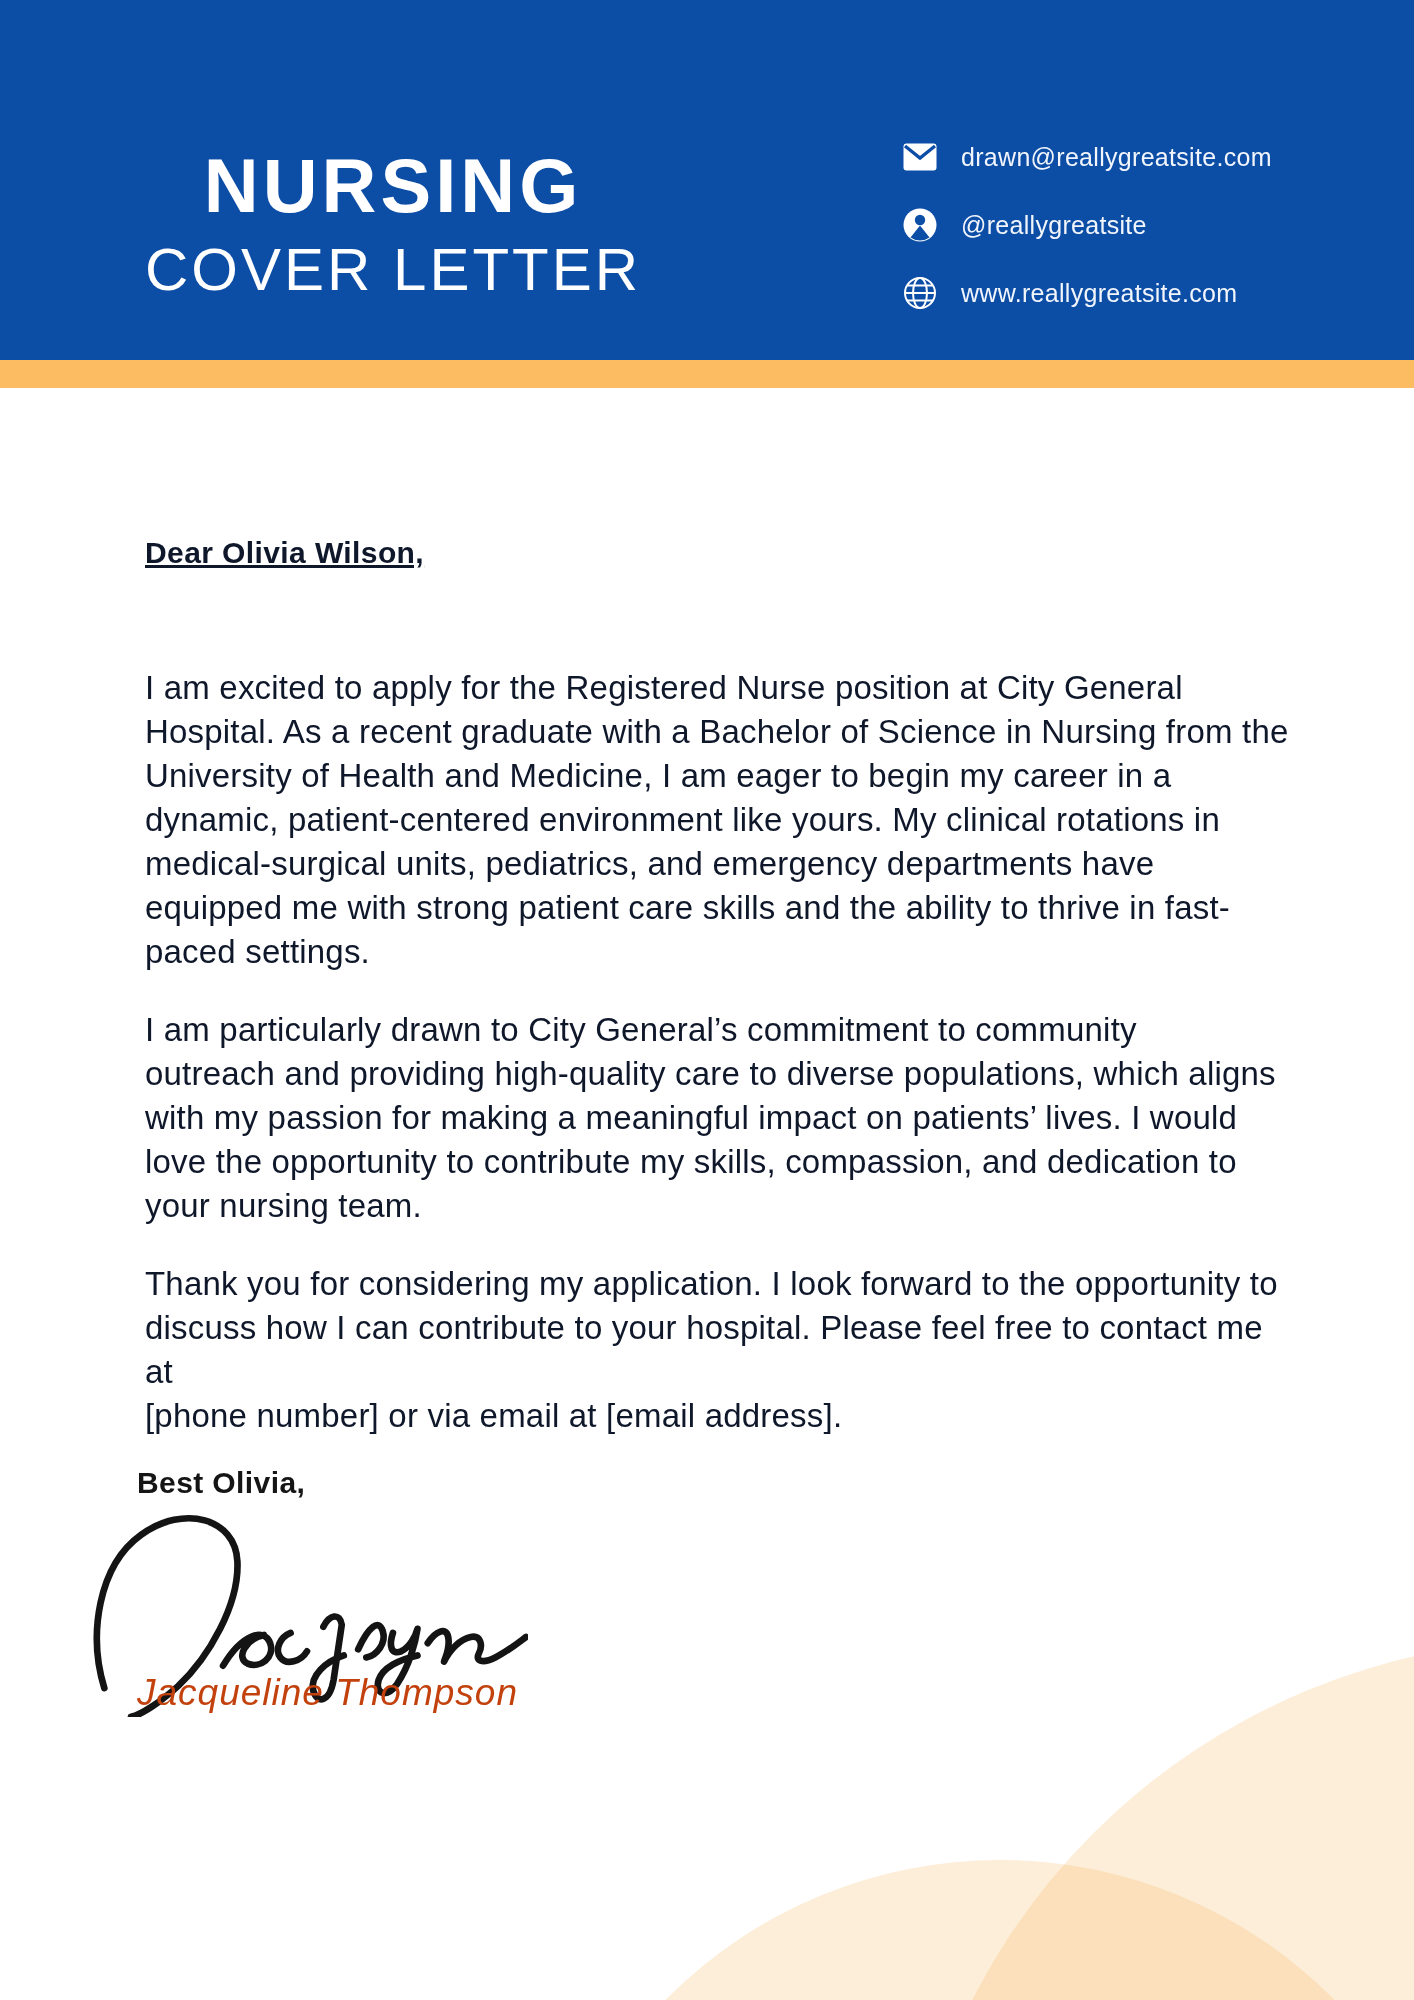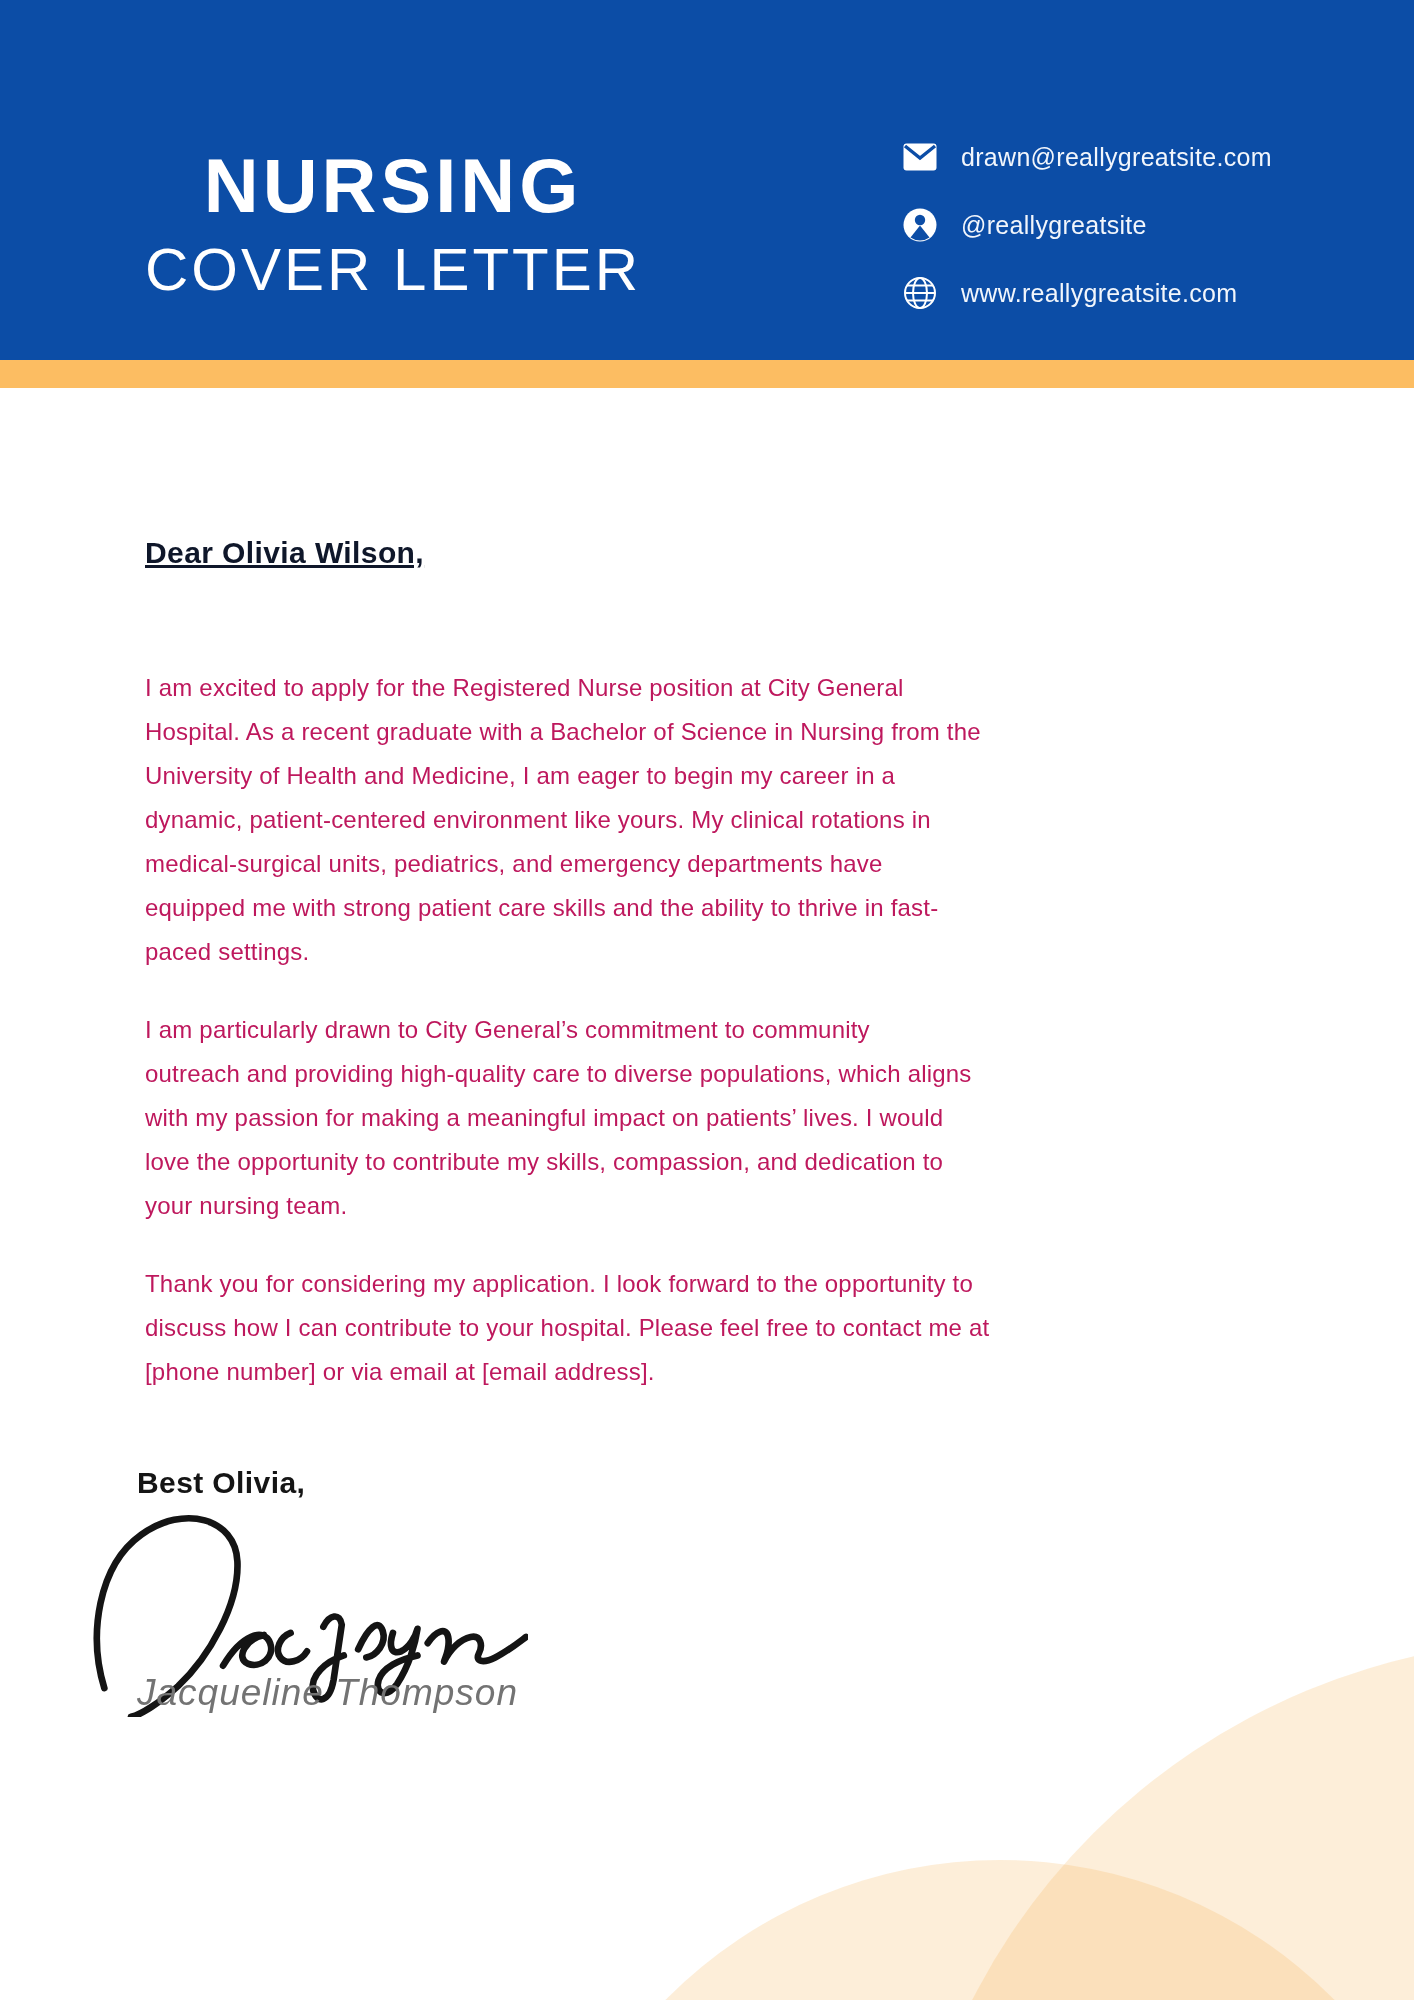--- a/index.html
+++ b/index.html
@@ -94,25 +94,25 @@
     text-decoration: underline;
   }
   .letter-body {
     position: absolute;
     left: 145px;
     top: 666px;
     width: 1150px;
   }
   .letter-body p {
     margin: 0 0 34px 0;
-    font-size: 24px;
+    font-size: 33px;
     font-weight: 300;
     line-height: 44px;
     letter-spacing: 0.2px;
-    color: #be185d;
+    color: #0f172a;
     white-space: pre-line;
   }
   .closing {
     position: absolute;
     left: 137px;
     top: 1466px;
     font-size: 30px;
     font-weight: 700;
     letter-spacing: 0.4px;
     color: #151515;
@@ -125,21 +125,21 @@
     height: 205px;
   }
   .signature-name {
     position: absolute;
     left: 137px;
     top: 1672px;
     font-size: 37px;
     font-style: italic;
     font-weight: 400;
     letter-spacing: 1px;
-    color: #737373;
+    color: #c2410c;
   }
 
   
   .circle {
     position: absolute;
     border-radius: 50%;
     background: rgba(246, 179, 80, 0.22);
   }
   .circle-large {
     left: 900px;

